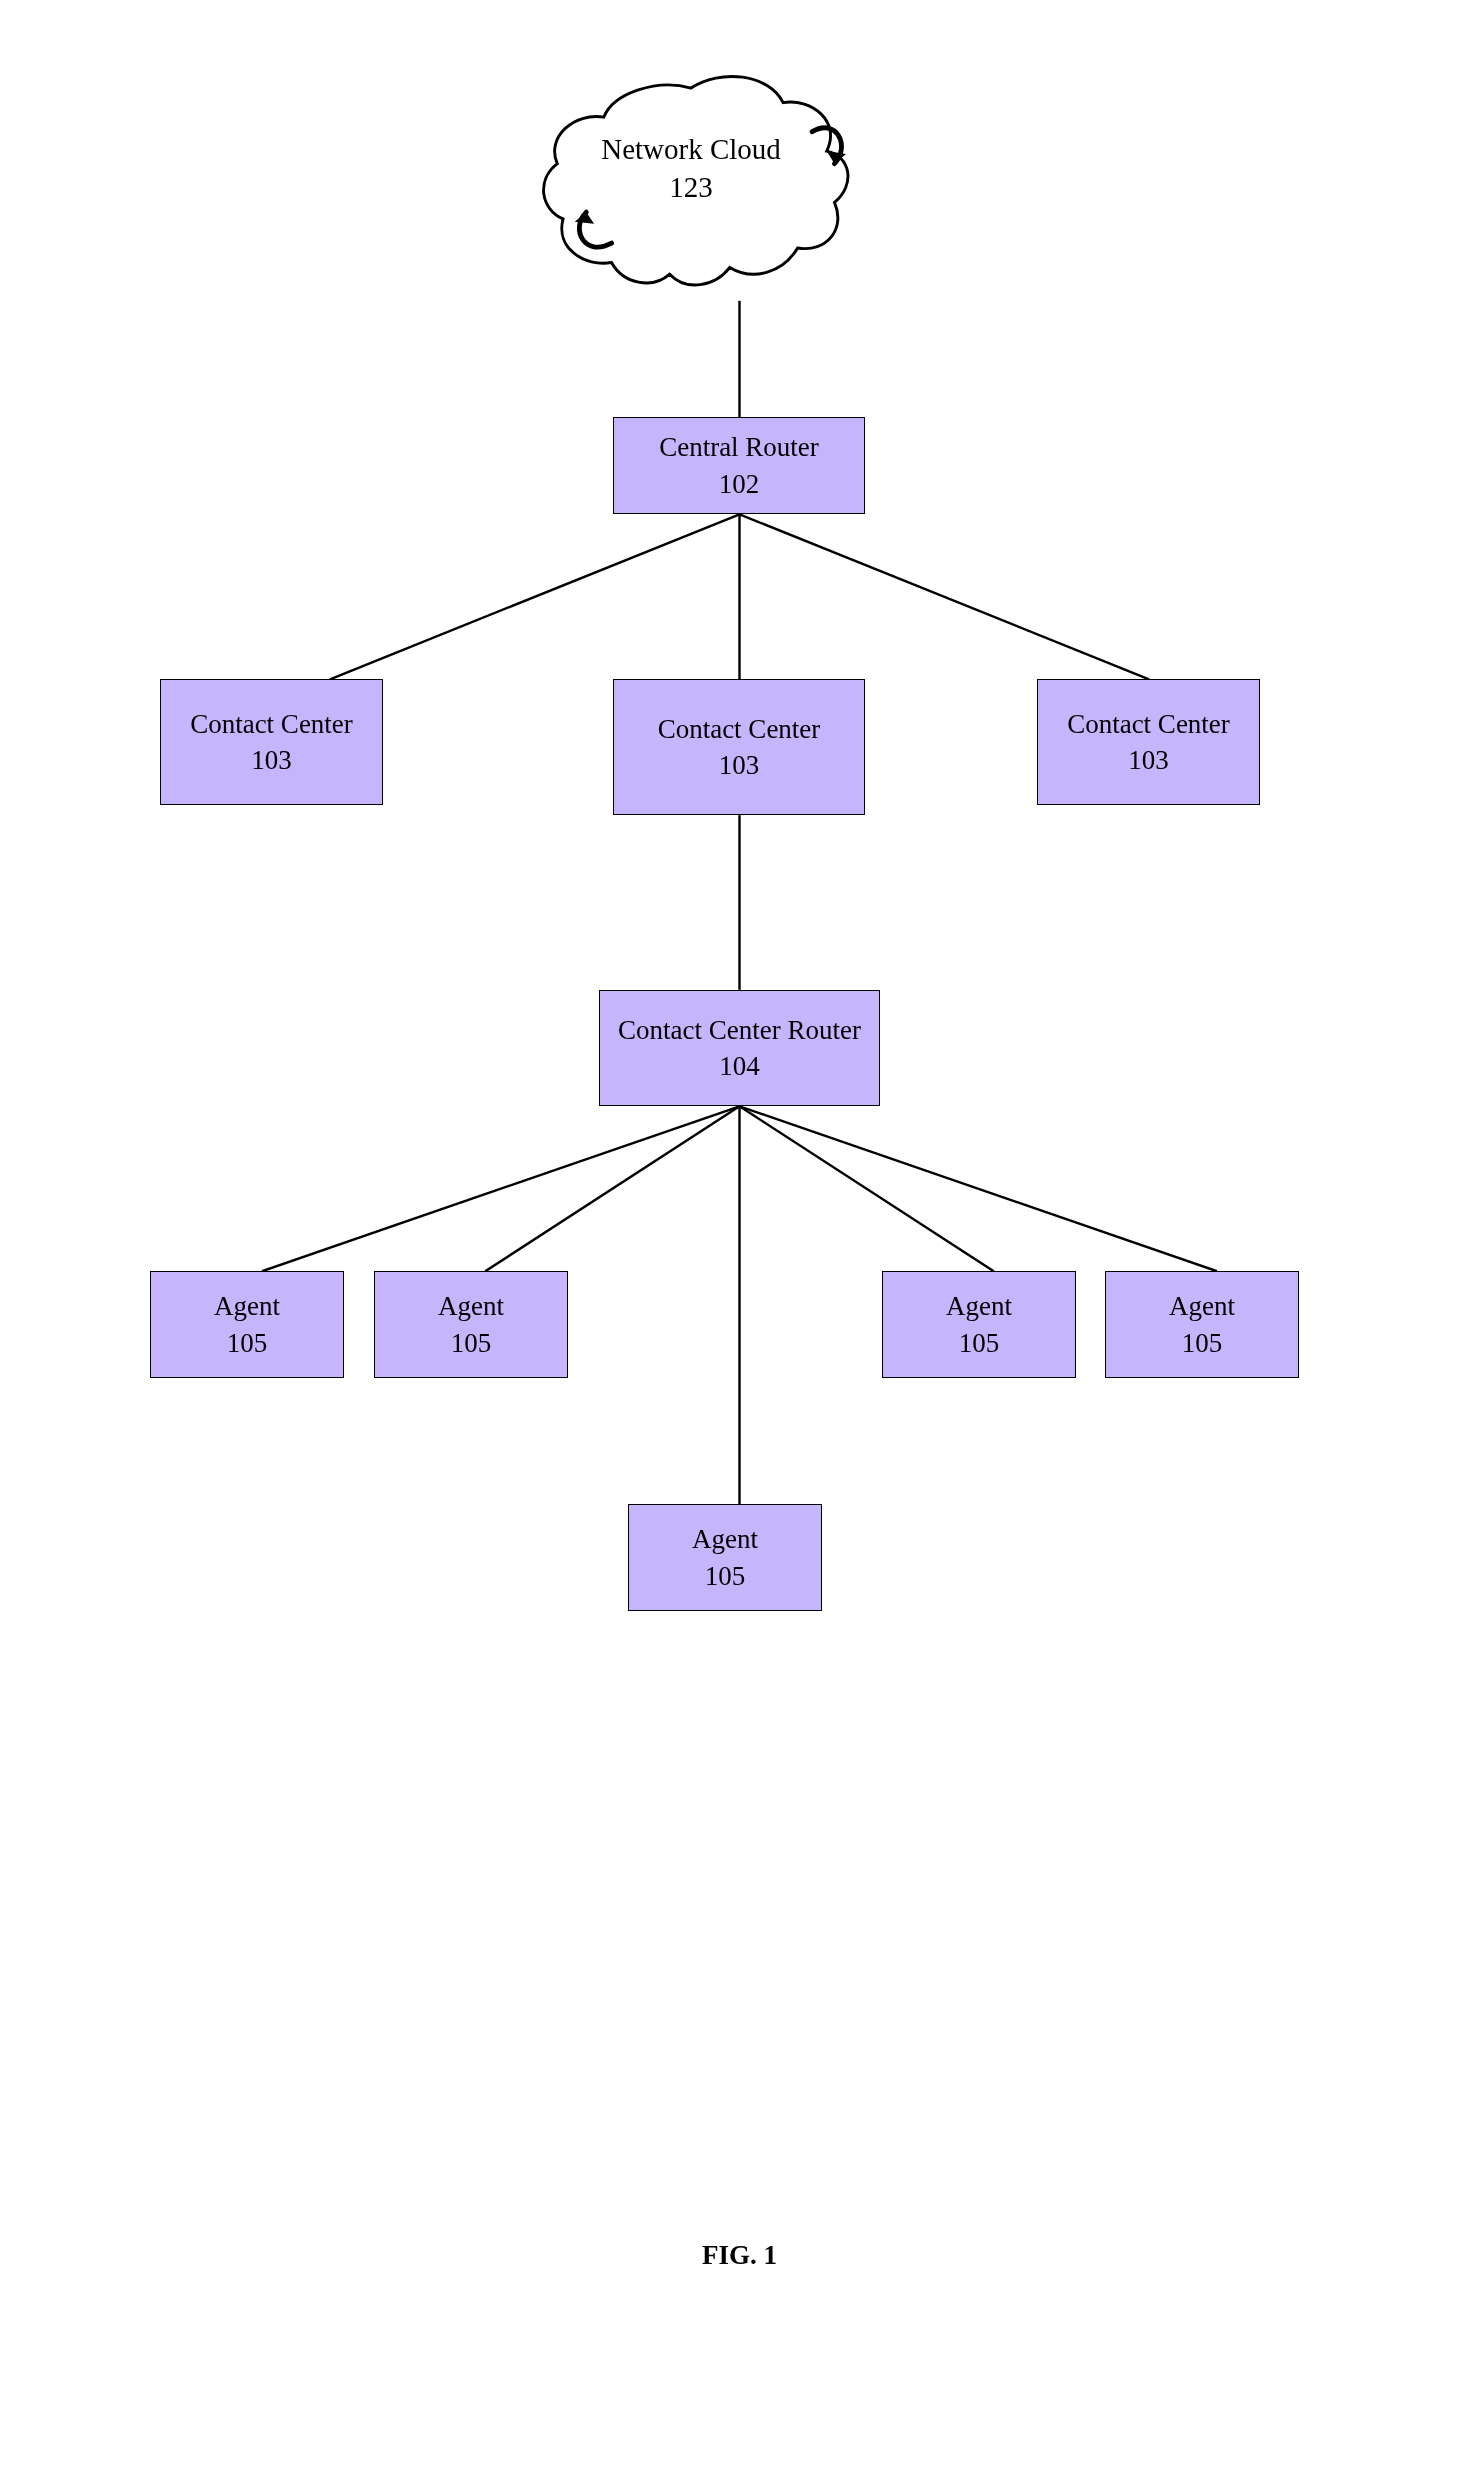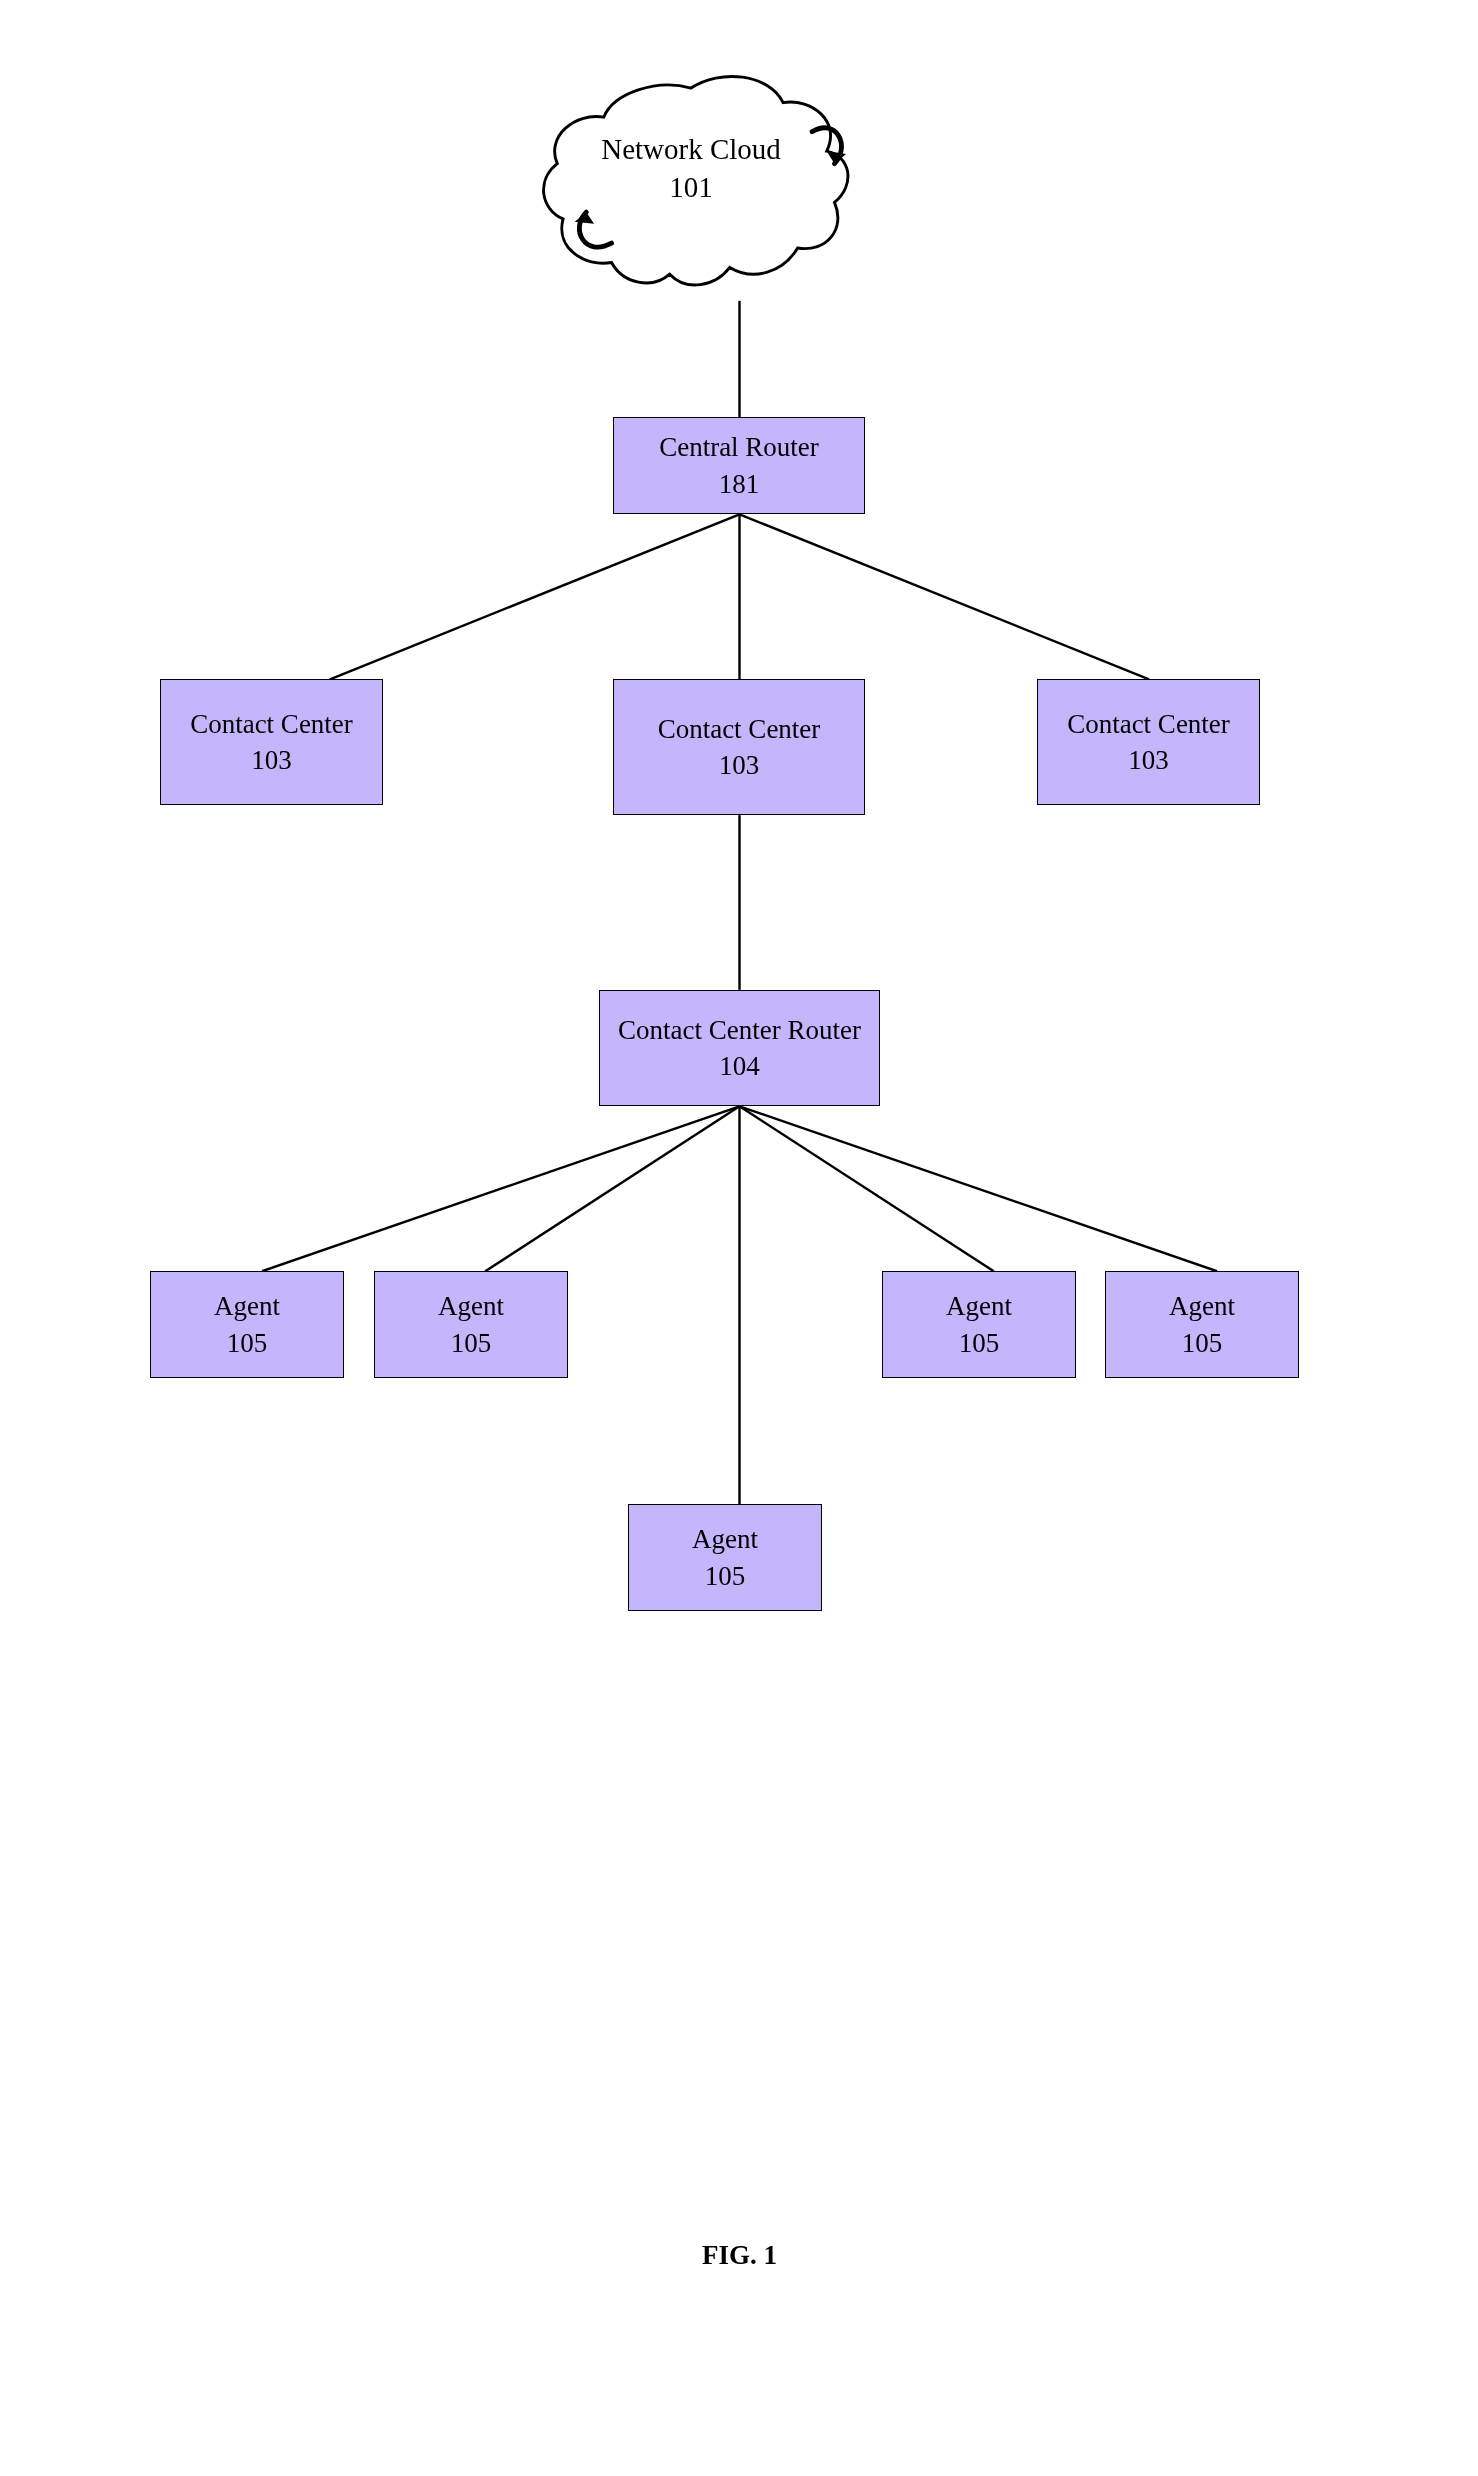--- a/index.html
+++ b/index.html
@@ -130,28 +130,28 @@
       " fill="white" stroke="black" stroke-width="3"></path>
 
       <path d="M 295 75 C 320 60, 335 90, 318 108" fill="none" stroke="black" stroke-width="5" stroke-linecap="round"></path>
       <polygon points="318,108 310,95 330,98" fill="black"></polygon>
 
       <path d="M 88 190 C 60 205, 45 175, 62 158" fill="none" stroke="black" stroke-width="5" stroke-linecap="round"></path>
       <polygon points="62,158 70,170 50,168" fill="black"></polygon>
     </svg>
     <div class="cloud-label" style="top: 82px;">
       <span>Network Cloud</span><br>
-      <span>101</span>
+      <span>123</span>
     </div>
   </div>
 
   <div class="node" style="left: 613px; top: 417px; width: 252px; height: 97px;">
     <div class="node-box" style="width: 252px; height: 97px;">
       <span>Central Router</span>
-      <span>181</span>
+      <span>102</span>
     </div>
   </div>
 
   <div class="node" style="left: 160px; top: 679px; width: 223px; height: 126px;">
     <div class="node-box" style="width: 223px; height: 126px;">
       <span>Contact Center</span>
       <span>103</span>
     </div>
   </div>
 

